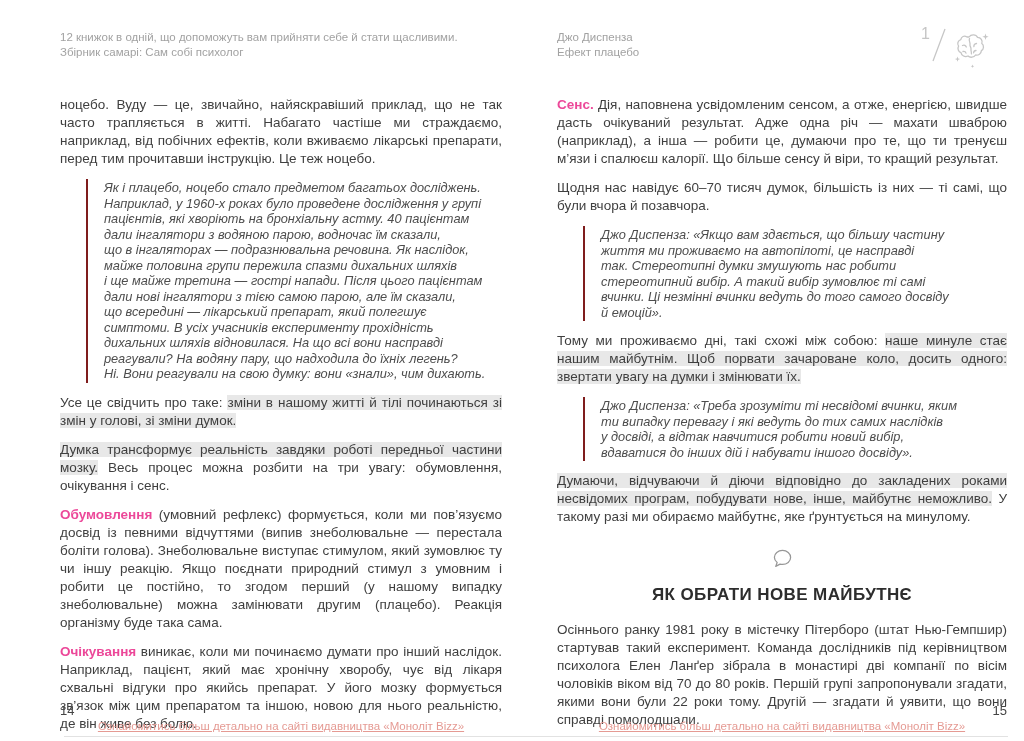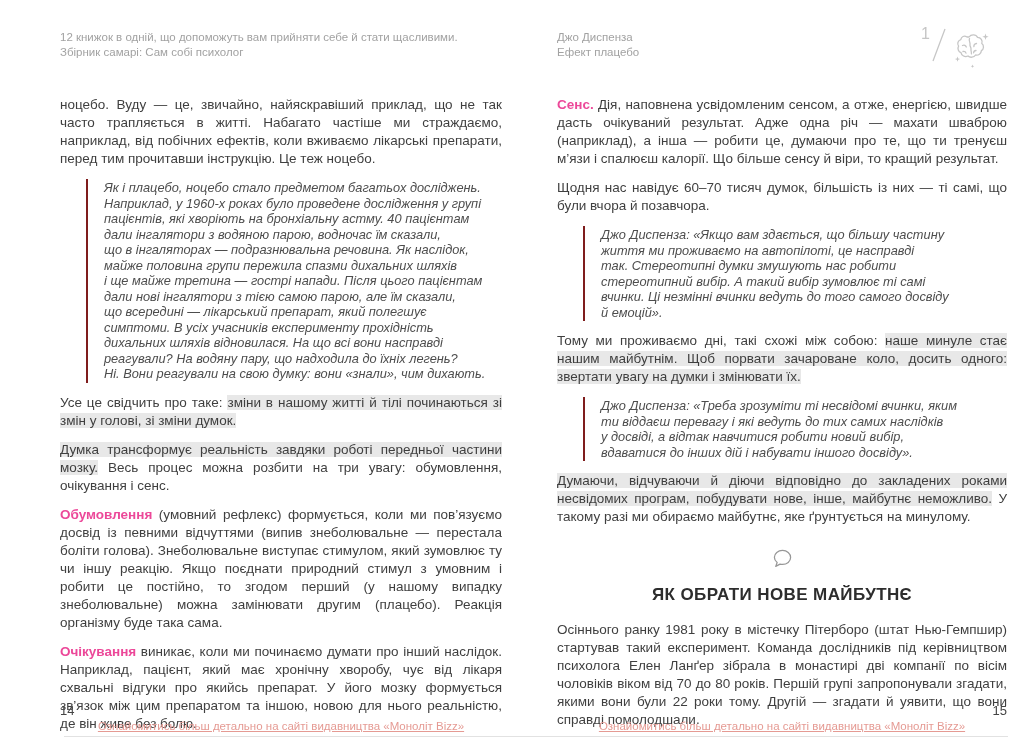--- a/index.html
+++ b/index.html
@@ -108,21 +108,21 @@
   <p><span class="bold">Сенс.</span><span> Дія, наповнена усвідомленим сенсом, а отже, енергією, швидше дасть очікуваний результат. Адже одна річ — махати шваброю (наприклад), а інша — робити це, думаючи про те, що ти тренуєш м’язи і спалюєш калорії. Що більше сенсу й віри, то кращий результат.</span></p>
   <p><span>Щодня нас навідує 60–70 тисяч думок, більшість із них — ті самі, що були вчора й позавчора.</span></p>
   <div class="quote">Джо Диспенза: «Якщо вам здається, що більшу частину
 життя ми проживаємо на автопілоті, це насправді
 так. Стереотипні думки змушують нас робити
 стереотипний вибір. А такий вибір зумовлює ті самі
 вчинки. Ці незмінні вчинки ведуть до того самого досвіду
 й емоцій».</div>
   <p><span>Тому ми проживаємо дні, такі схожі між собою: </span><span class="highlight">наше минуле стає нашим майбутнім. Щоб порвати зачароване коло, досить одного: звертати увагу на думки і змінювати їх.</span></p>
   <div class="quote">Джо Диспенза: «Треба зрозуміти ті несвідомі вчинки, яким
-ти віддаєш перевагу і які ведуть до тих самих наслідків
+ти випадку перевагу і які ведуть до тих самих наслідків
 у досвіді, а відтак навчитися робити новий вибір,
 вдаватися до інших дій і набувати іншого досвіду».</div>
   <p><span class="highlight">Думаючи, відчуваючи й діючи відповідно до закладених роками несвідомих програм, побудувати нове, інше, майбутнє неможливо.</span><span> У такому разі ми обираємо майбутнє, яке ґрунтується на минулому.</span></p>
   <h2 class="section">
     <span class="h-icon">
       <svg width="21" height="22" viewBox="0 0 22 23">
         <path d="M11 2.5c-4.7 0-8.5 3.2-8.5 7.2 0 2.2 1.1 4.1 2.9 5.4l-1.5 4.1 4.5-2.3c.8.2 1.7.3 2.6.3 4.7 0 8.5-3.2 8.5-7.2S15.7 2.5 11 2.5z" fill="none" stroke="#979797" stroke-width="1.3" stroke-linejoin="round"></path>
       </svg>
     </span>
     <span>ЯК ОБРАТИ НОВЕ МАЙБУТНЄ</span>

